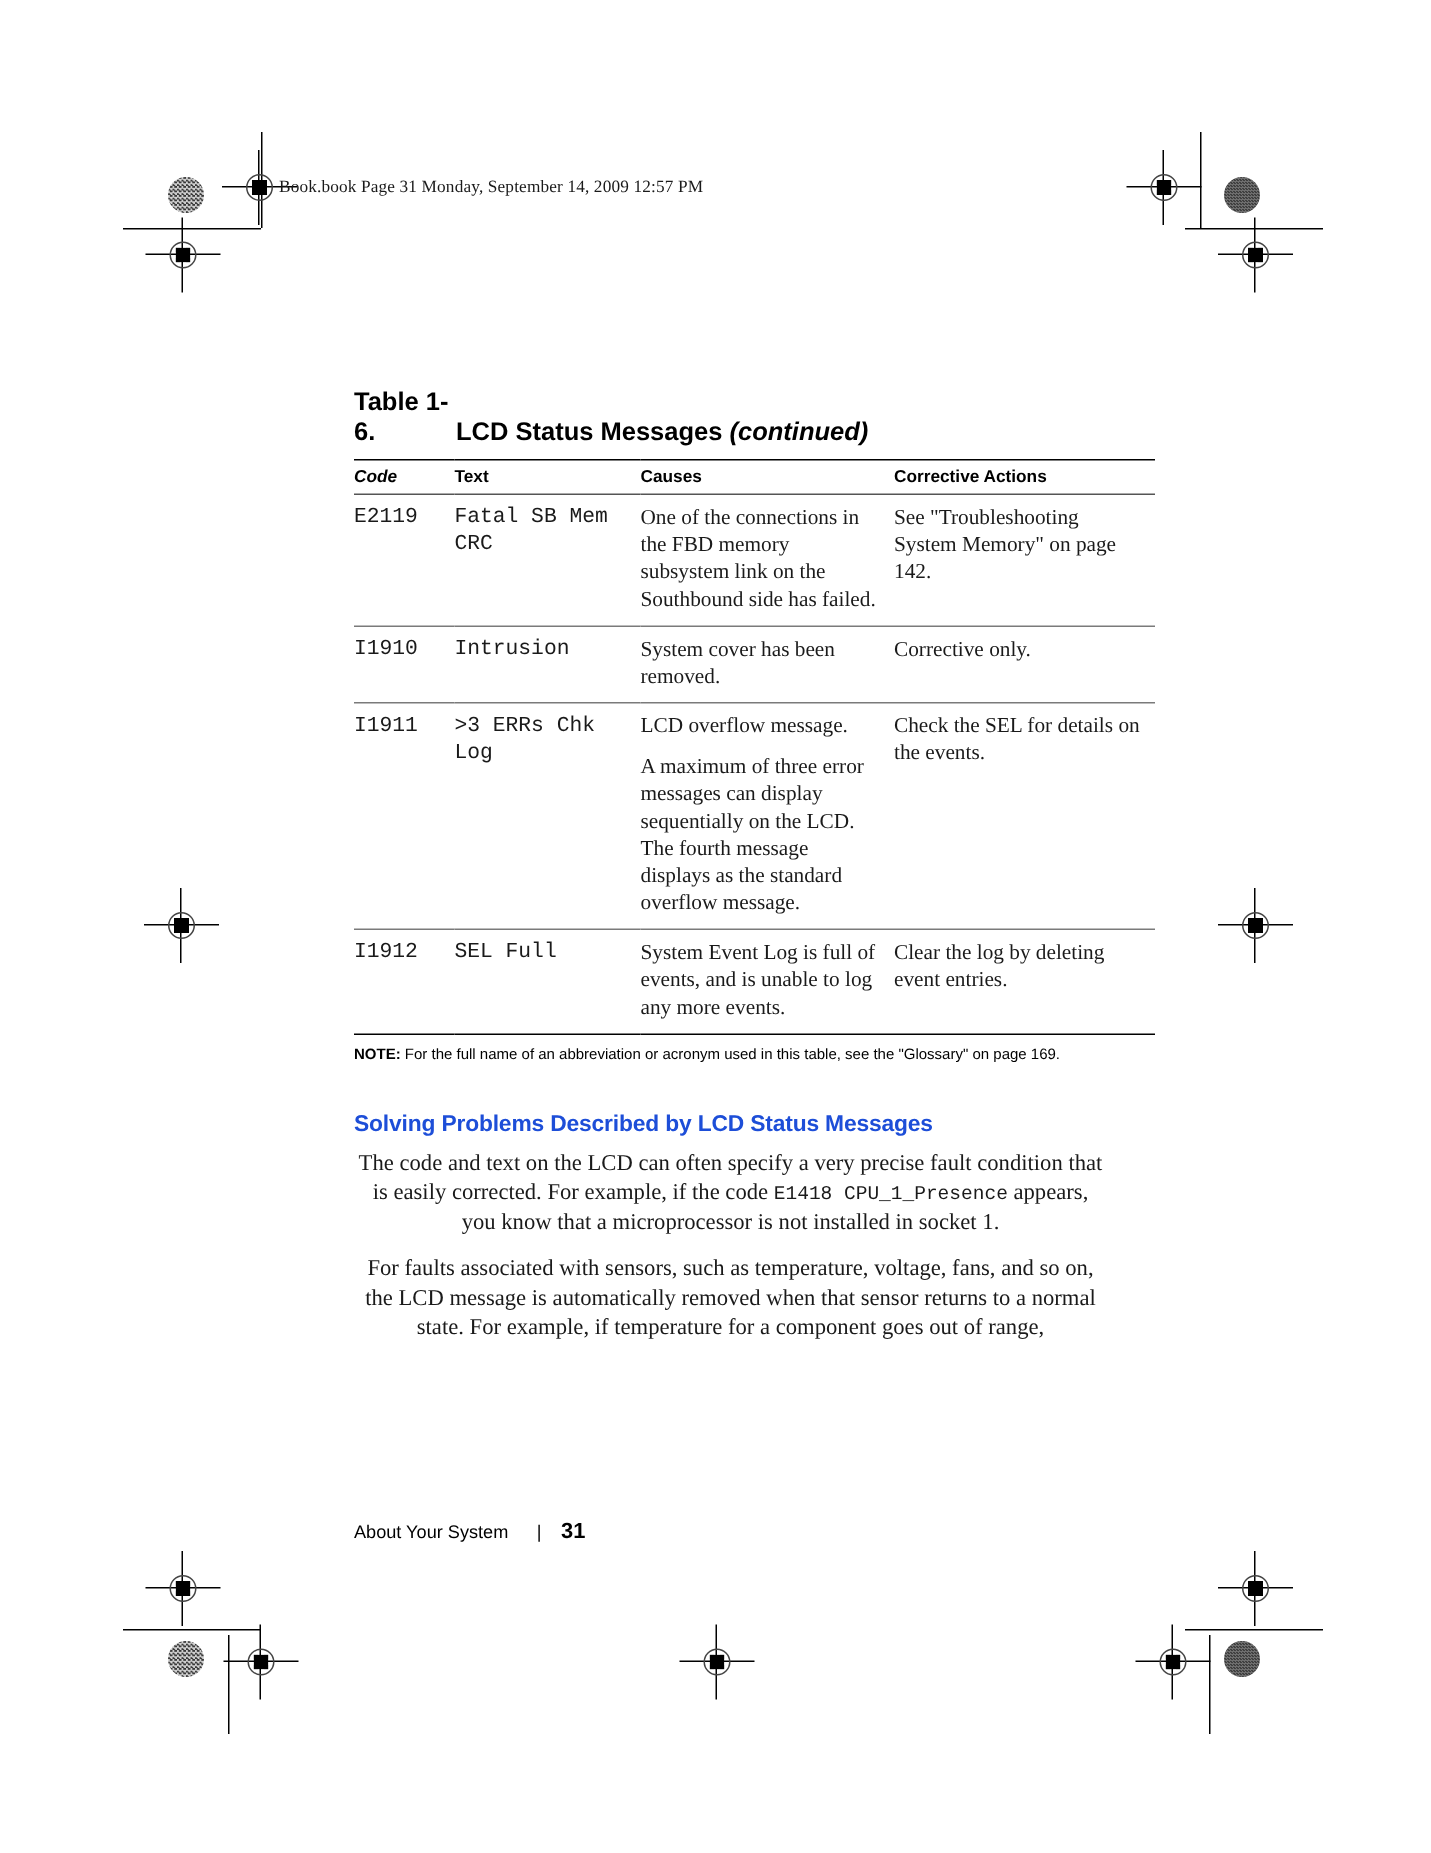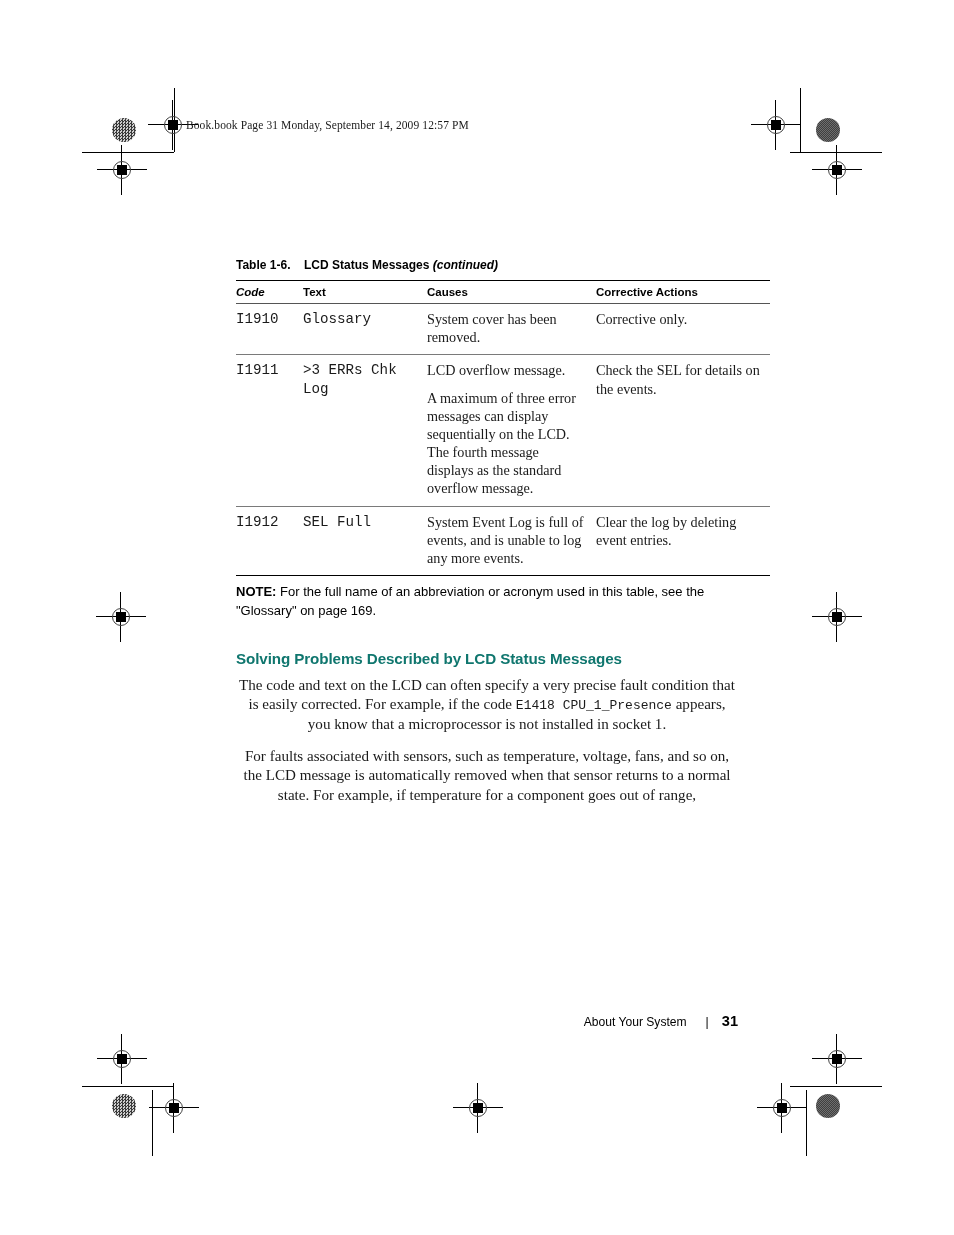--- a/index.html
+++ b/index.html
@@ -87,21 +87,21 @@
   .content {
     position: absolute;
     left: 236px;
     top: 258px;
     width: 502px;
   }
 
   .table-caption {
     font-family: "Liberation Sans", sans-serif;
     font-weight: bold;
-    font-size: 12px;
+    font-size: 17px;
     color: #000;
     margin-bottom: 8px;
   }
   .table-caption .cap-num { display: inline-block; width: 68px; }
   .table-caption .cap-cont { font-style: italic; font-weight: bold; }
 
   table.lcd {
     width: 502px;
     border-collapse: collapse;
     table-layout: fixed;
@@ -137,32 +137,32 @@
   td.text  { width: 116px; }
   td.cause { width: 161px; }
   td.corr  { width: 166px; }
 
   .cause p { margin: 0 0 9px 0; }
   .cause p:last-child { margin-bottom: 0; }
 
   .note {
     margin-top: 7px;
     font-family: "Liberation Sans", sans-serif;
-    font-size: 13px;
+    font-size: 10px;
     line-height: 1.42;
     color: #000;
     width: 492px;
   }
   .note b { font-weight: bold; }
 
   h2.sec {
     font-family: "Liberation Sans", sans-serif;
     font-weight: bold;
     font-size: 15.2px;
-    color: #0f766e;
+    color: #1d4ed8;
     margin: 30px 0 9px 0;
     letter-spacing: -0.1px;
   }
   h3.sub {
     font-family: "Liberation Sans", sans-serif;
     font-weight: bold;
     font-size: 13.6px;
     color: #000;
     margin: 27px 0 8px 0;
   }
@@ -178,21 +178,21 @@
     font-family: "Liberation Mono", monospace;
     font-size: 13px;
   }
 
   
   .footer {
     position: absolute;
     left: 236px;
     top: 1013px;
     width: 502px;
-    text-align: right;
+    text-align: left;
     font-family: "Liberation Sans", sans-serif;
     font-size: 12.1px;
     color: #000;
     white-space: nowrap;
   }
   .footer .sep { display: inline-block; margin: 0 13px 0 19px; color:#000; }
   .footer .pg { font-weight: bold; font-size: 14.6px; }
 </style>
 </head>
 <body>
@@ -296,22 +296,30 @@
     <thead>
       <tr>
         <th style="width:59px;font-style:italic;">Code</th>
         <th style="width:116px;">Text</th>
         <th style="width:161px;">Causes</th>
         <th style="width:166px;">Corrective Actions</th>
       </tr>
     </thead>
     <tbody>
       <tr>
+        <td class="code mono">E2119</td>
+        <td class="text mono">Fatal SB Mem CRC</td>
+        <td class="cause">
+            <p>One of the connections in the FBD memory subsystem link on the Southbound side has failed.</p>
+          </td>
+        <td class="corr">See "Troubleshooting System Memory" on page 142.</td>
+      </tr>
+      <tr>
         <td class="code mono">I1910</td>
-        <td class="text mono">Glossary</td>
+        <td class="text mono">Intrusion</td>
         <td class="cause">
             <p>System cover has been removed.</p>
           </td>
         <td class="corr">Corrective only.</td>
       </tr>
       <tr>
         <td class="code mono">I1911</td>
         <td class="text mono">&gt;3 ERRs Chk Log</td>
         <td class="cause">
           <p>LCD overflow message.</p>

